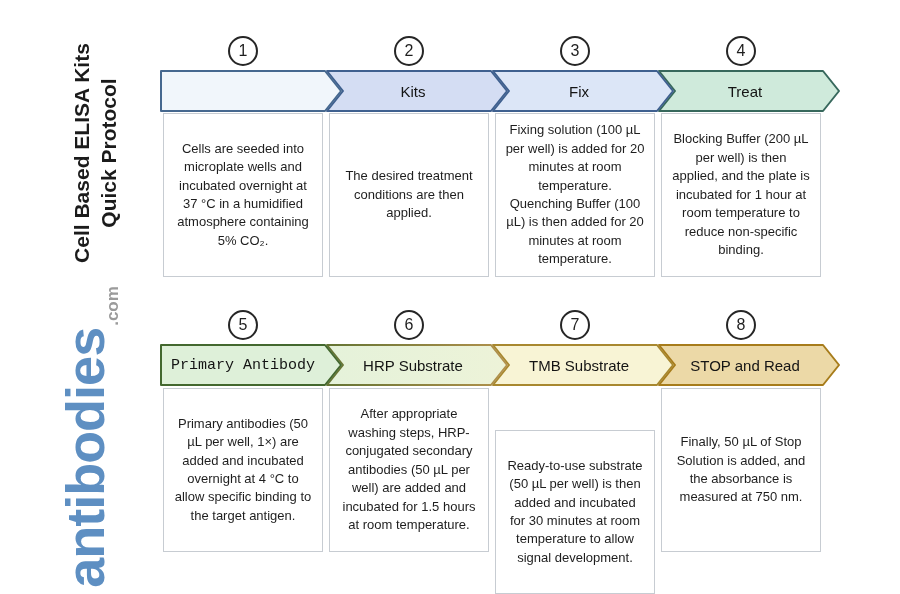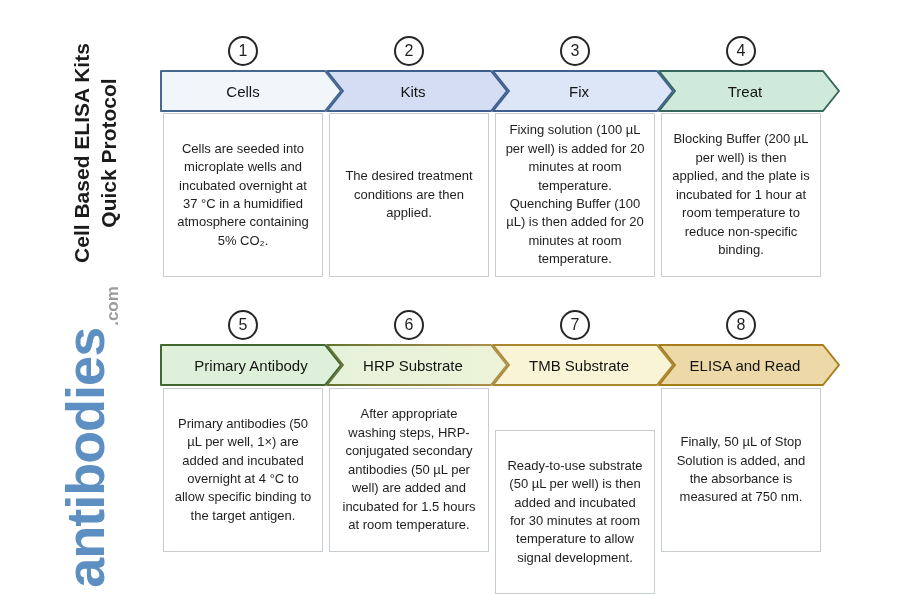--- a/index.html
+++ b/index.html
@@ -76,21 +76,20 @@
               <stop offset="0%" stop-color="#f1f6fb"></stop>
               <stop offset="100%" stop-color="#f1f6fb"></stop>
             </linearGradient>
           <linearGradient id="gs0">
               <stop offset="0%" stop-color="#46688f"></stop>
               <stop offset="100%" stop-color="#46688f"></stop>
             </linearGradient>
         </defs>
         <polygon points="1,1 165,1 181,21 165,41 1,41" fill="url(#gf0)" stroke="url(#gs0)" stroke-width="2" stroke-linejoin="round"></polygon>
       </svg>
-      <div class="banner-label" style="left:0;">Cells</div>
       <div class="desc-box">Cells are seeded into microplate wells and incubated overnight at 37 °C in a humidified atmosphere containing 5% CO₂.</div>
     </div>
 
     <div class="col c1 z7">
       <div class="circle">
         <span>2</span>
       </div>
       <svg class="banner-svg" viewBox="0 0 182 42">
         <defs>
           <linearGradient id="gf1">
@@ -163,21 +162,21 @@
               <stop offset="0%" stop-color="#def0d9"></stop>
               <stop offset="100%" stop-color="#def0d9"></stop>
             </linearGradient>
           <linearGradient id="gs4">
               <stop offset="0%" stop-color="#43682f"></stop>
               <stop offset="100%" stop-color="#43682f"></stop>
             </linearGradient>
         </defs>
         <polygon points="1,1 165,1 181,21 165,41 1,41" fill="url(#gf4)" stroke="url(#gs4)" stroke-width="2" stroke-linejoin="round"></polygon>
       </svg>
-      <div class="banner-label" style="left:8px;">Primary Antibody</div>
+      <div class="banner-label" style="left:0;font-family:Liberation Mono, monospace;">Primary Antibody</div>
       <div class="desc-box" style="top:78px;">Primary antibodies (50 µL per well, 1×) are added and incubated overnight at 4 °C to allow specific binding to the target antigen.</div>
     </div>
 
     <div class="col c1 z7">
       <div class="circle">
         <span>6</span>
       </div>
       <svg class="banner-svg" viewBox="0 0 182 42">
         <defs>
           <linearGradient id="gf5">
@@ -226,18 +225,18 @@
               <stop offset="0%" stop-color="#ecd9a7"></stop>
               <stop offset="100%" stop-color="#ecd9a7"></stop>
             </linearGradient>
           <linearGradient id="gs7">
               <stop offset="0%" stop-color="#a77c1b"></stop>
               <stop offset="100%" stop-color="#a77c1b"></stop>
             </linearGradient>
         </defs>
         <polygon points="1,1 165,1 181,21 165,41 1,41 17,21" fill="url(#gf7)" stroke="url(#gs7)" stroke-width="2" stroke-linejoin="round"></polygon>
       </svg>
-      <div class="banner-label">ELISA and Read</div>
+      <div class="banner-label">STOP and Read</div>
       <div class="desc-box" style="top:78px;">Finally, 50 µL of Stop Solution is added, and the absorbance is measured at 750 nm.</div>
     </div>
   </div>
 
 </div>
 
 </body></html>

